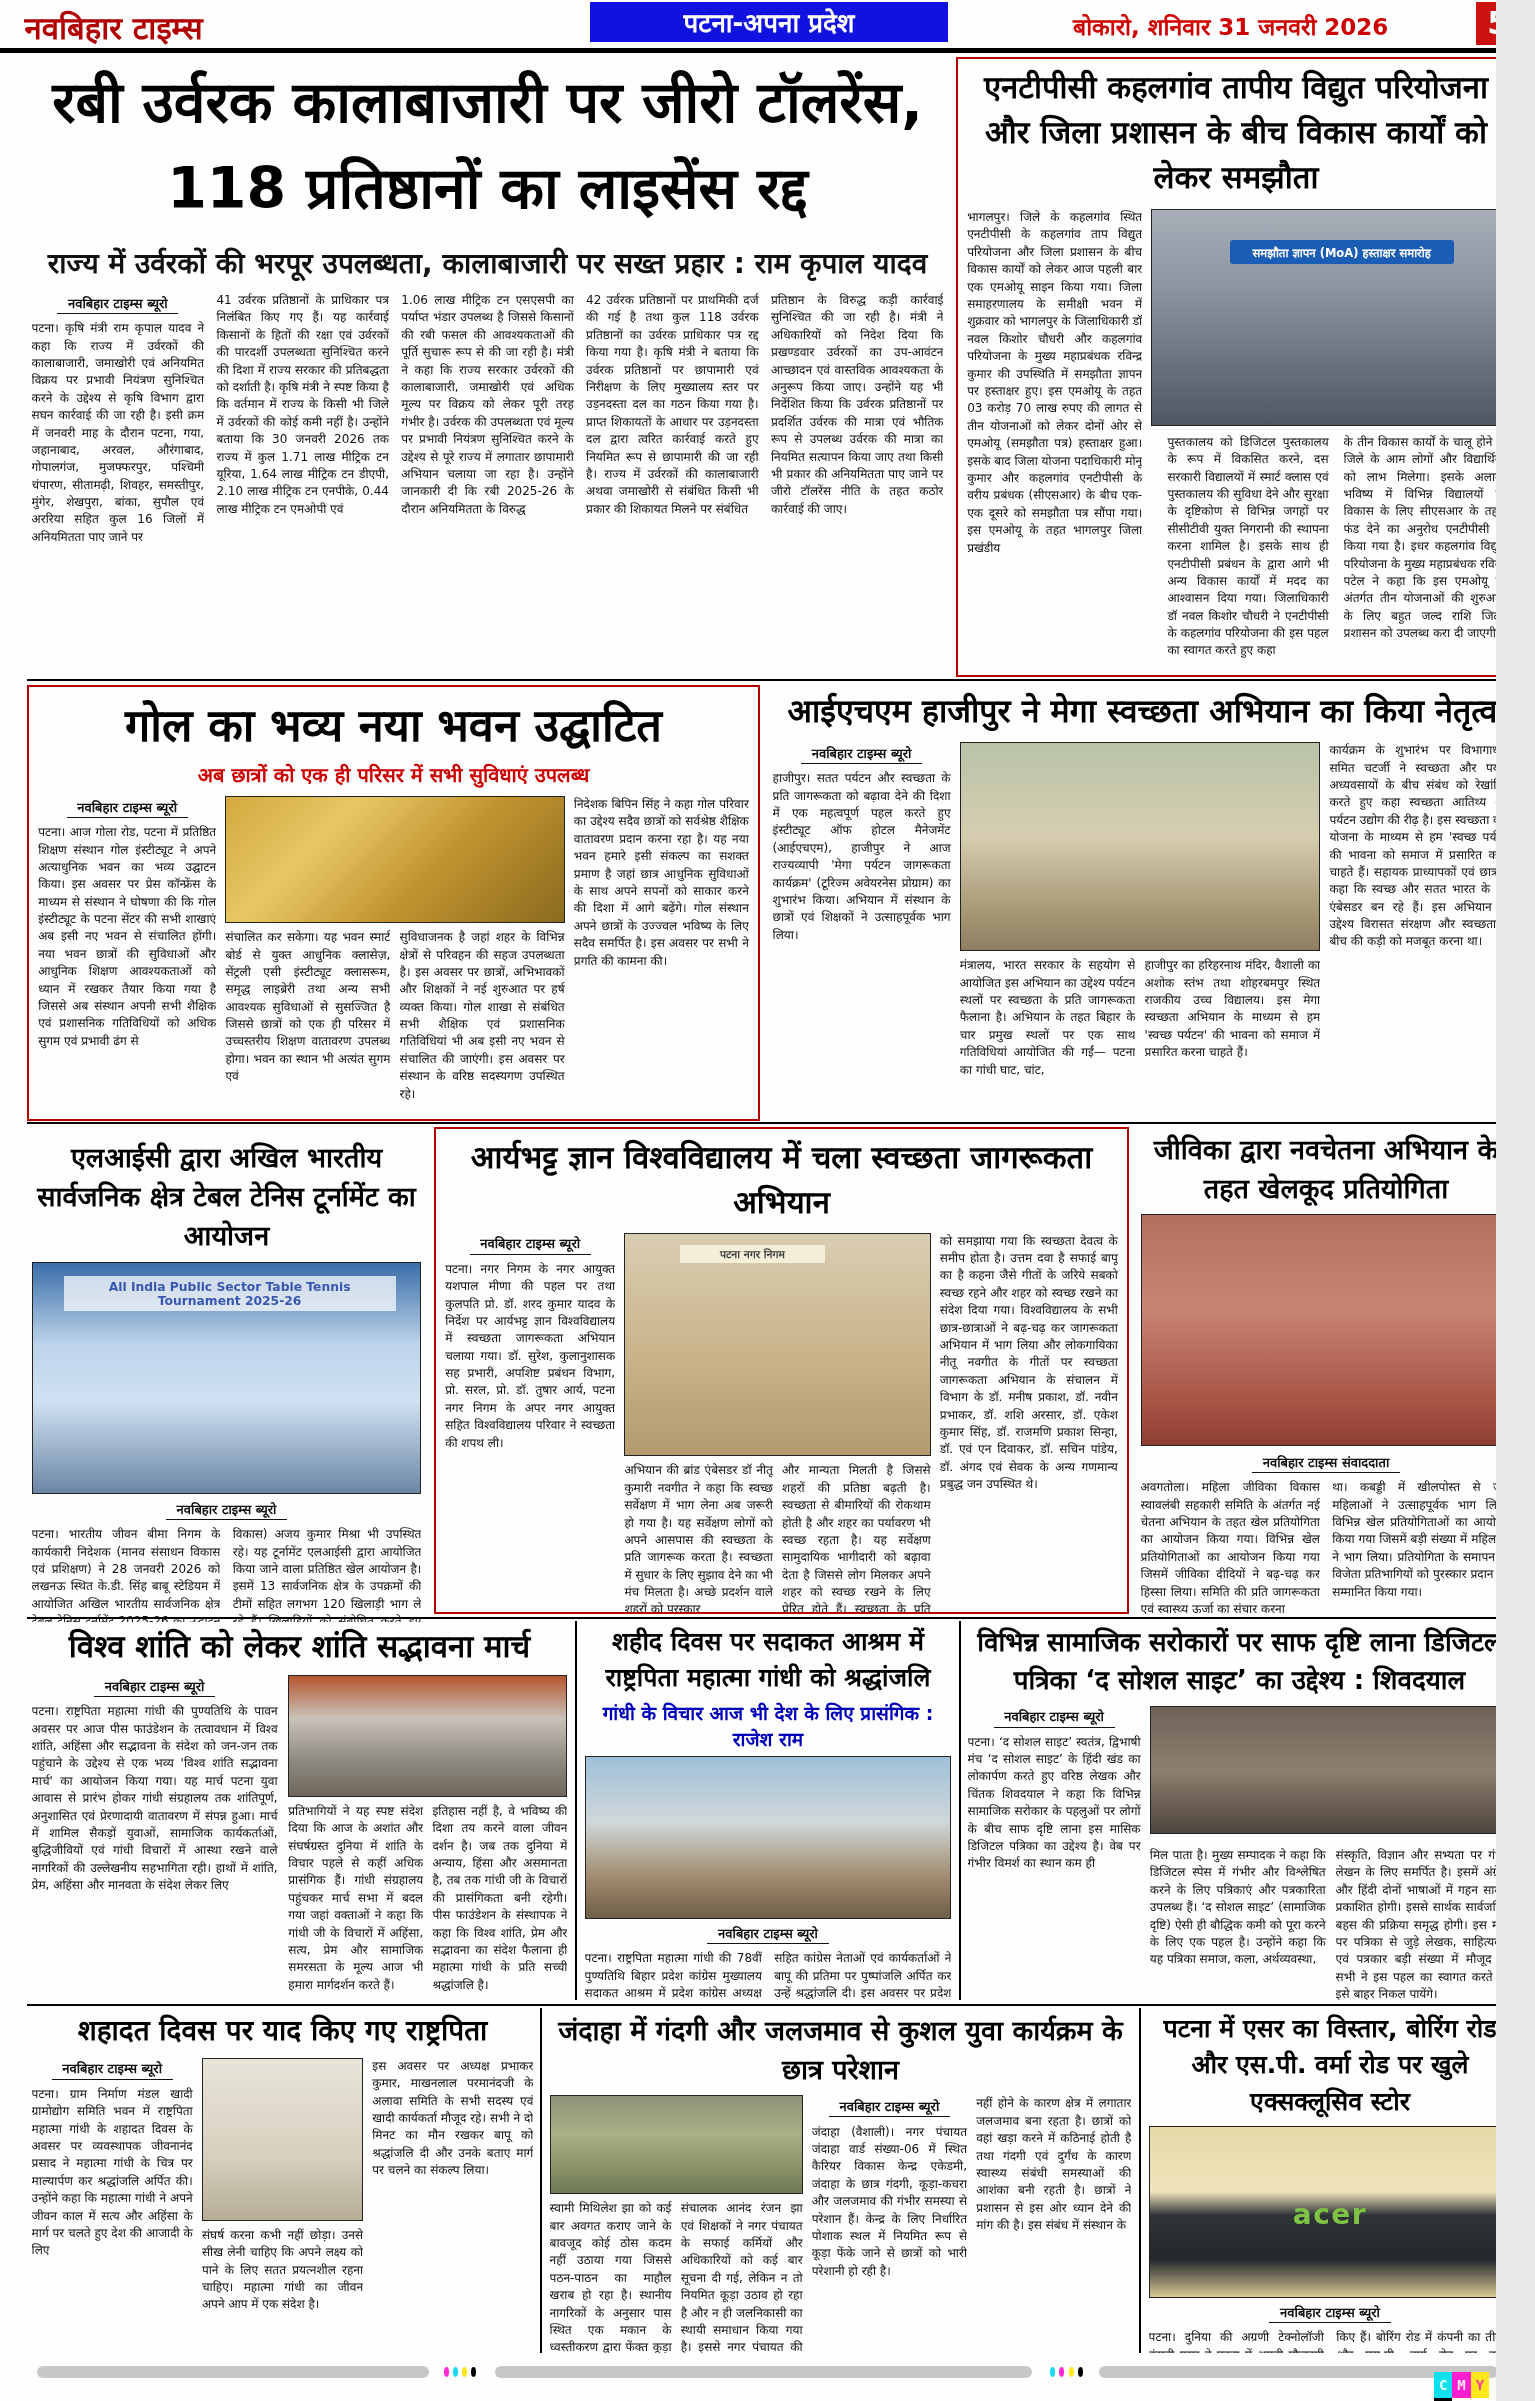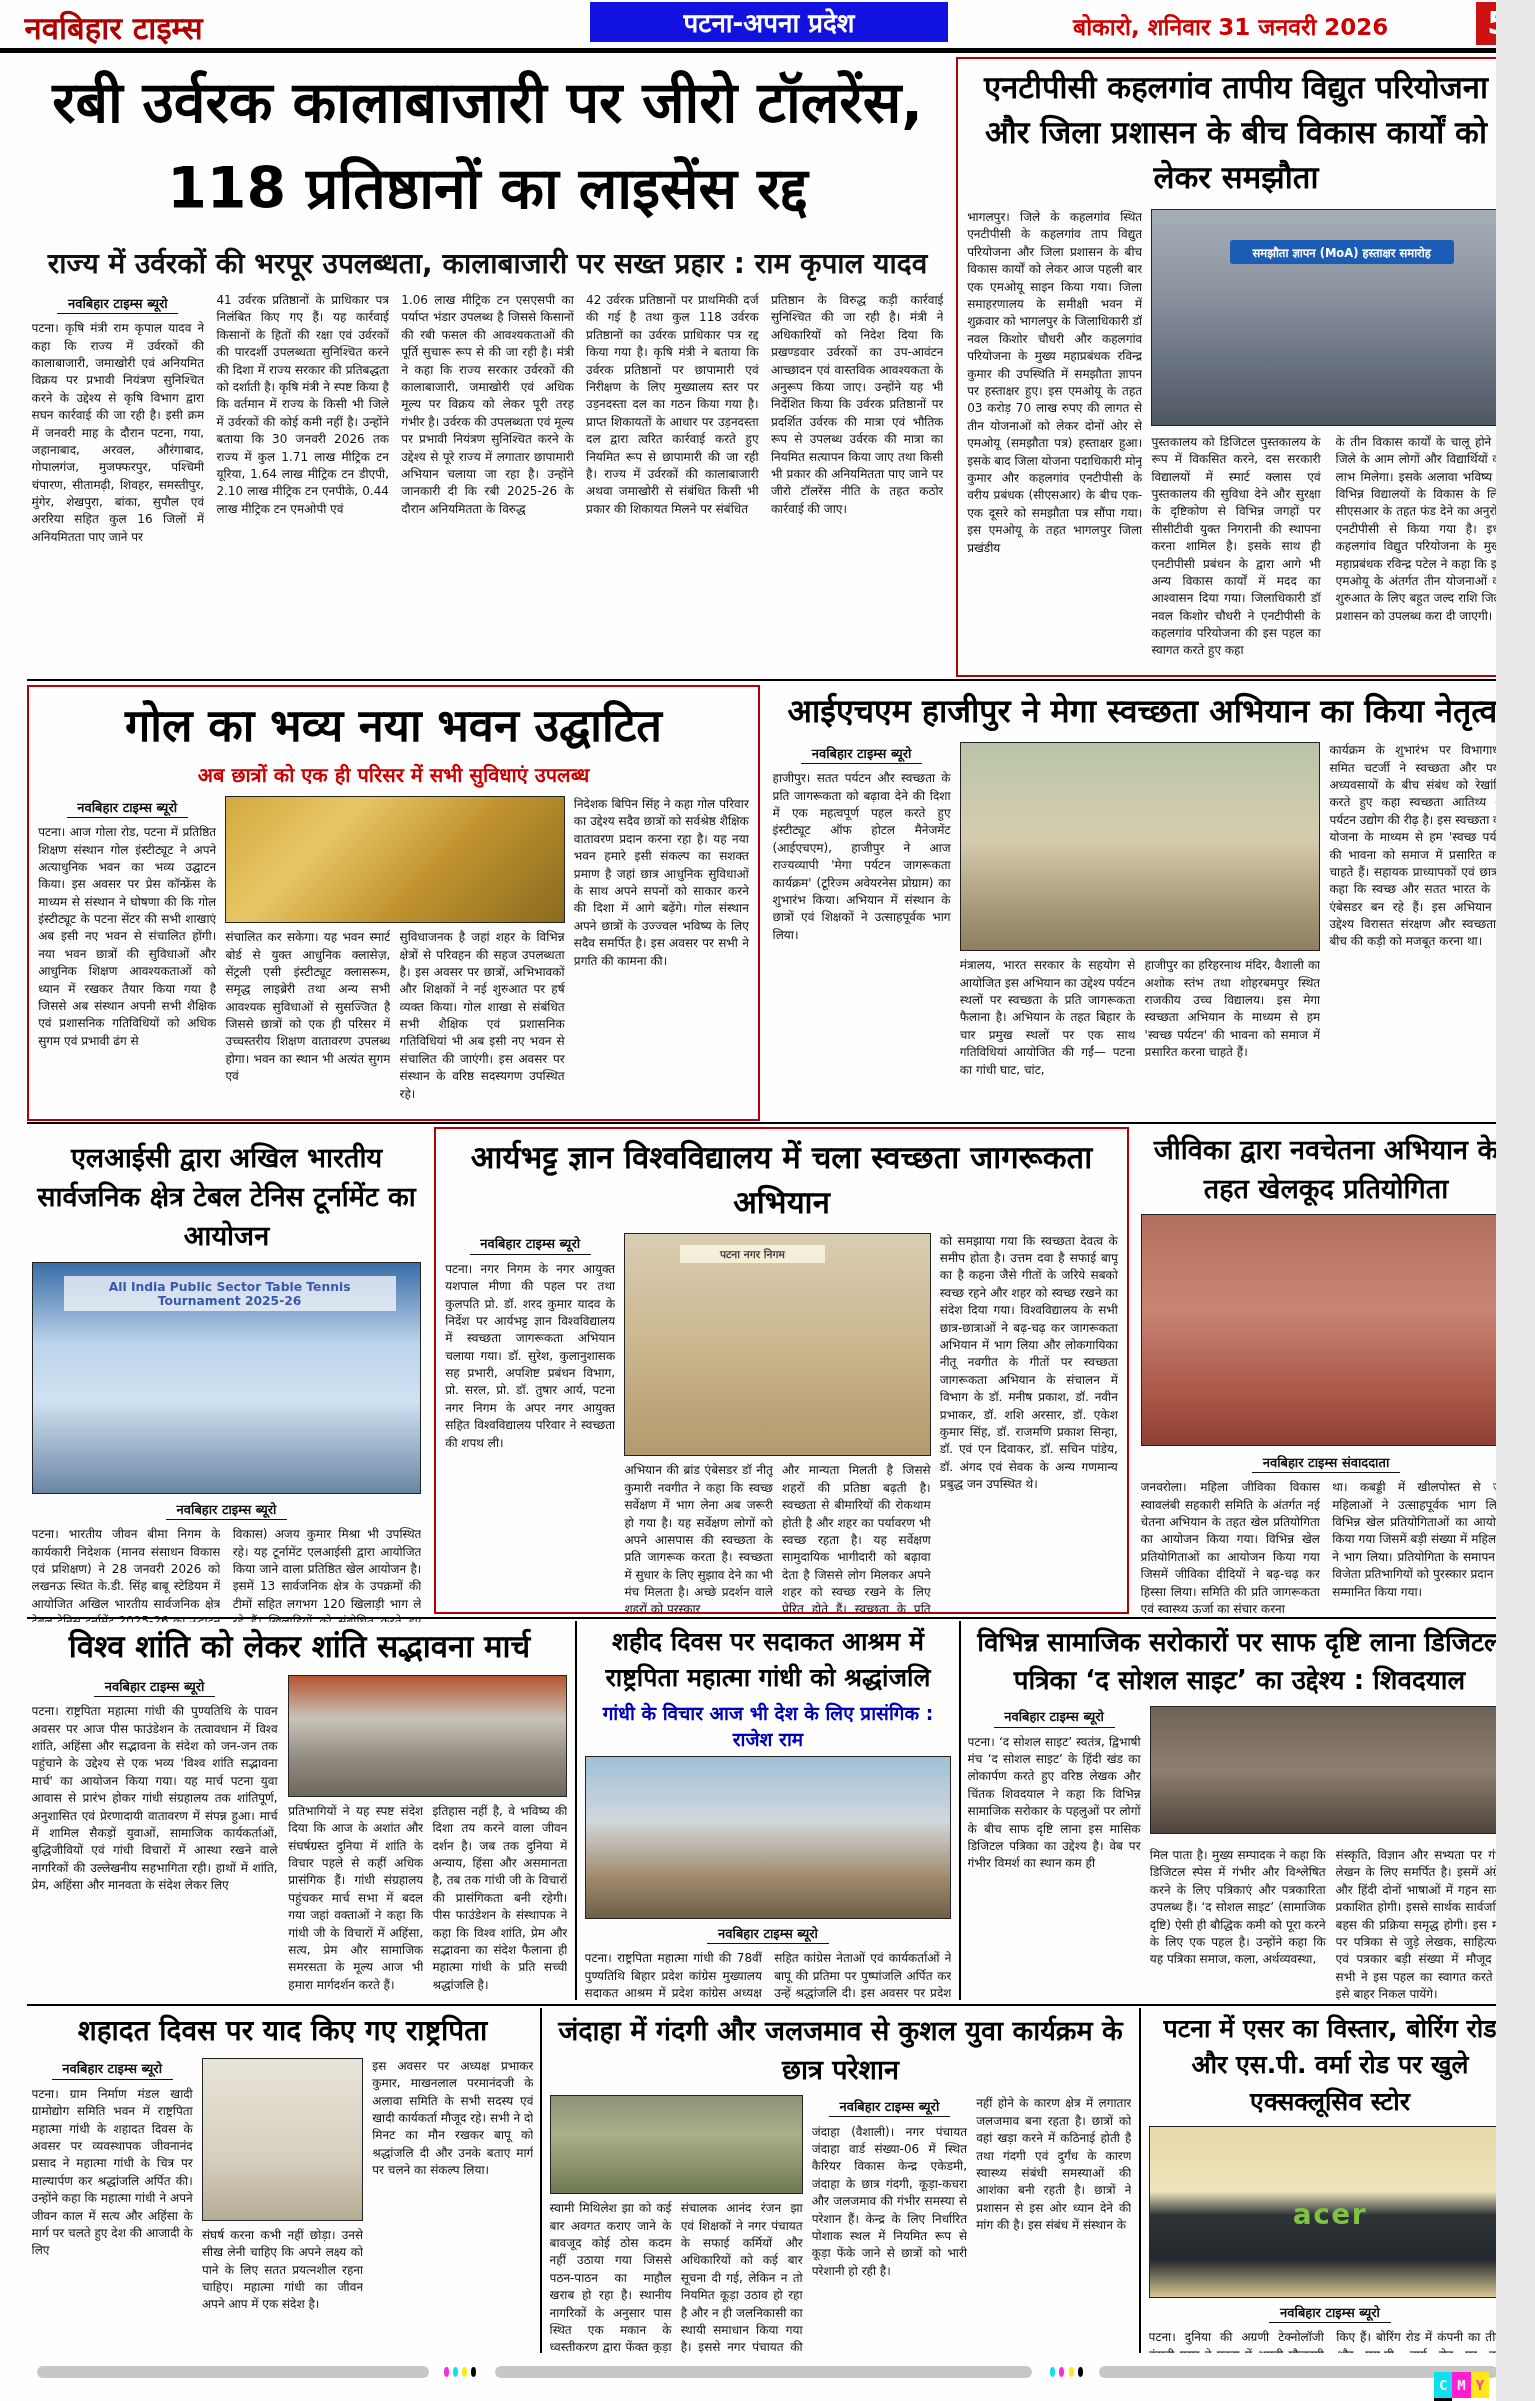--- a/index.html
+++ b/index.html
@@ -75,21 +75,21 @@
   </div>
 
   <div class="abs redbox" style="left:956px;top:57px;width:560px;height:620px;">
     <div class="headline" style="font-size:31px;">एनटीपीसी कहलगांव तापीय विद्युत परियोजना और जिला प्रशासन के बीच विकास कार्यों को लेकर समझौता</div>
     <div class="cols" style="margin-top:9.2px;height:497px;gap:9.2px;">
       <div class="col body-text" style="flex:0 0 175px;">भागलपुर। जिले के कहलगांव स्थित एनटीपीसी के कहलगांव ताप विद्युत परियोजना और जिला प्रशासन के बीच विकास कार्यों को लेकर आज पहली बार एक एमओयू साइन किया गया। जिला समाहरणालय के समीक्षी भवन में शुक्रवार को भागलपुर के जिलाधिकारी डॉ नवल किशोर चौधरी और कहलगांव परियोजना के मुख्य महाप्रबंधक रविन्द्र कुमार की उपस्थिति में समझौता ज्ञापन पर हस्ताक्षर हुए। इस एमओयू के तहत 03 करोड़ 70 लाख रुपए की लागत से तीन योजनाओं को लेकर दोनों ओर से एमओयू (समझौता पत्र) हस्ताक्षर हुआ। इसके बाद जिला योजना पदाधिकारी मोनू कुमार और कहलगांव एनटीपीसी के वरीय प्रबंधक (सीएसआर) के बीच एक-एक दूसरे को समझौता पत्र सौंपा गया। इस एमओयू के तहत भागलपुर जिला प्रखंडीय</div>
       <div style="flex:1;display:flex;flex-direction:column;min-width:0;">
         <div class="photo ph-ntpc" style="height:215px;">
           <div class="banner" style="top:14%;left:22%;width:62%;background:#1b5db5;color:#fff;font-size:11.5px;font-weight:700;padding:4.6px 3.1px;border-radius:3.1px;">समझौता ज्ञापन (MoA) हस्ताक्षर समारोह</div>
         </div>
-        <div class="cols" style="margin-top:7.7px;flex:1;gap:15px;">
+        <div class="cols" style="margin-top:7.7px;flex:1;gap:15px;margin-left:16px;">
           <div class="col body-text">पुस्तकालय को डिजिटल पुस्तकालय के रूप में विकसित करने, दस सरकारी विद्यालयों में स्मार्ट क्लास एवं पुस्तकालय की सुविधा देने और सुरक्षा के दृष्टिकोण से विभिन्न जगहों पर सीसीटीवी युक्त निगरानी की स्थापना करना शामिल है। इसके साथ ही एनटीपीसी प्रबंधन के द्वारा आगे भी अन्य विकास कार्यों में मदद का आश्वासन दिया गया। जिलाधिकारी डॉ नवल किशोर चौधरी ने एनटीपीसी के कहलगांव परियोजना की इस पहल का स्वागत करते हुए कहा</div>
           <div class="col body-text">के तीन विकास कार्यों के चालू होने से जिले के आम लोगों और विद्यार्थियों को लाभ मिलेगा। इसके अलावा भविष्य में विभिन्न विद्यालयों के विकास के लिए सीएसआर के तहत फंड देने का अनुरोध एनटीपीसी से किया गया है। इधर कहलगांव विद्युत परियोजना के मुख्य महाप्रबंधक रविन्द्र पटेल ने कहा कि इस एमओयू के अंतर्गत तीन योजनाओं की शुरुआत के लिए बहुत जल्द राशि जिला प्रशासन को उपलब्ध करा दी जाएगी।</div>
         </div>
       </div>
     </div>
   </div>
 
   <div class="hrule" style="left:27px;top:679px;width:1489px;"></div>
 
   <div class="abs redbox" style="left:27px;top:685px;width:733px;height:436px;">
@@ -161,21 +161,21 @@
       </div>
       <div class="col body-text" style="flex:0 0 178px;">को समझाया गया कि स्वच्छता देवत्व के समीप होता है। उत्तम दवा है सफाई बापू का है कहना जैसे गीतों के जरिये सबको स्वच्छ रहने और शहर को स्वच्छ रखने का संदेश दिया गया। विश्वविद्यालय के सभी छात्र-छात्राओं ने बढ़-चढ़ कर जागरूकता अभियान में भाग लिया और लोकगायिका नीतू नवगीत के गीतों पर स्वच्छता जागरूकता अभियान के संचालन में विभाग के डॉ. मनीष प्रकाश, डॉ. नवीन प्रभाकर, डॉ. शशि अरसार, डॉ. एकेश कुमार सिंह, डॉ. राजमणि प्रकाश सिन्हा, डॉ. एवं एन दिवाकर, डॉ. सचिन पांडेय, डॉ. अंगद एवं सेवक के अन्य गणमान्य प्रबुद्ध जन उपस्थित थे।</div>
     </div>
   </div>
 
   <div class="abs plainbox" style="left:1136px;top:1127px;width:380px;height:487px;">
     <div class="headline" style="font-size:27px;">जीविका द्वारा नवचेतना अभियान के तहत खेलकूद प्रतियोगिता</div>
     <div class="photo ph-jeevika" style="height:230px;margin-top:6.1px;"></div>
     <span class="byline" style="margin-top:6.1px;">नवबिहार टाइम्स संवाददाता</span>
     <div class="cols" style="height:146px;">
-      <div class="col body-text">जनवरोला। महिला जीविका विकास स्वावलंबी सहकारी समिति के अंतर्गत नई चेतना अभियान के तहत खेल प्रतियोगिता का आयोजन किया गया। विभिन्न खेल प्रतियोगिताओं का आयोजन किया गया जिसमें जीविका दीदियों ने बढ़-चढ़ कर हिस्सा लिया। समिति की प्रति जागरूकता एवं स्वास्थ्य ऊर्जा का संचार करना</div>
+      <div class="col body-text">अवगतोला। महिला जीविका विकास स्वावलंबी सहकारी समिति के अंतर्गत नई चेतना अभियान के तहत खेल प्रतियोगिता का आयोजन किया गया। विभिन्न खेल प्रतियोगिताओं का आयोजन किया गया जिसमें जीविका दीदियों ने बढ़-चढ़ कर हिस्सा लिया। समिति की प्रति जागरूकता एवं स्वास्थ्य ऊर्जा का संचार करना</div>
       <div class="col body-text">था। कबड्डी में खीलपोस्त से जुड़ी महिलाओं ने उत्साहपूर्वक भाग लिया। विभिन्न खेल प्रतियोगिताओं का आयोजन किया गया जिसमें बड़ी संख्या में महिलाओं ने भाग लिया। प्रतियोगिता के समापन पर विजेता प्रतिभागियों को पुरस्कार प्रदान कर सम्मानित किया गया।</div>
     </div>
   </div>
 
   <div class="hrule" style="left:27px;top:1617px;width:1489px;"></div>
 
   <div class="abs plainbox" style="left:27px;top:1621px;width:545px;height:379px;">
     <div class="headline" style="font-size:31px;">विश्व शांति को लेकर शांति सद्भावना मार्च</div>
     <div class="cols" style="margin-top:6.1px;height:319px;gap:10.7px;">
       <div class="col" style="flex:0 0 246px;">

